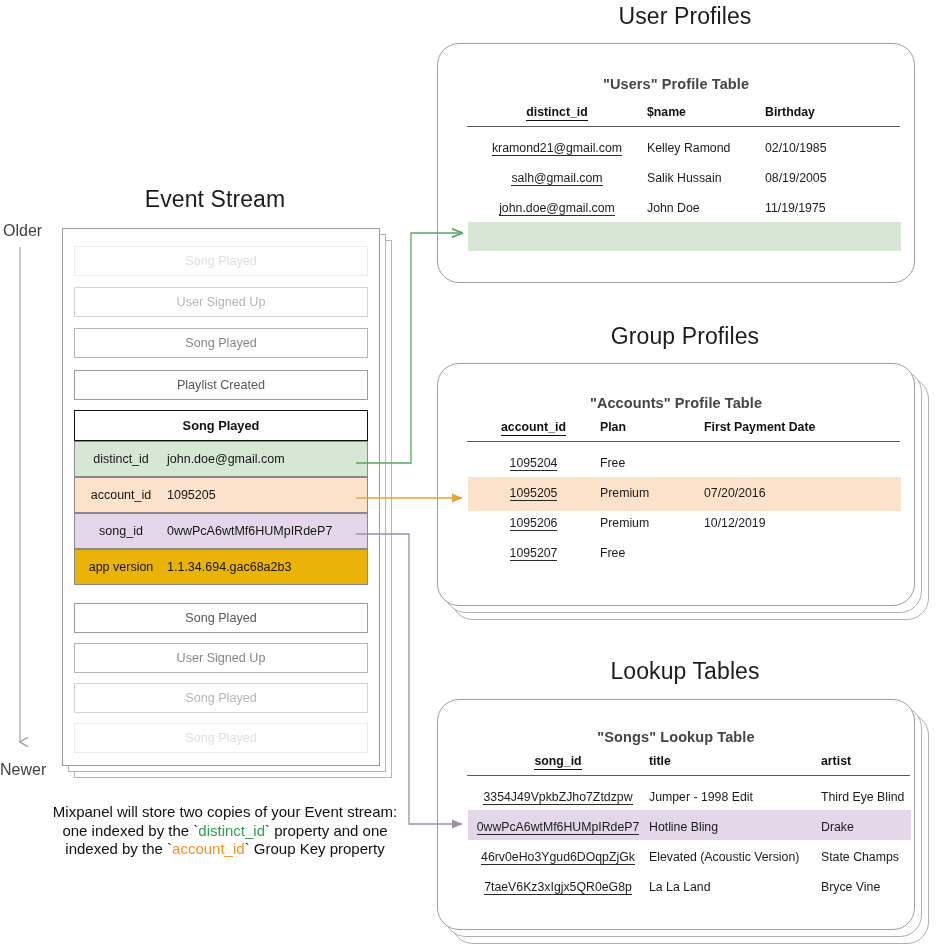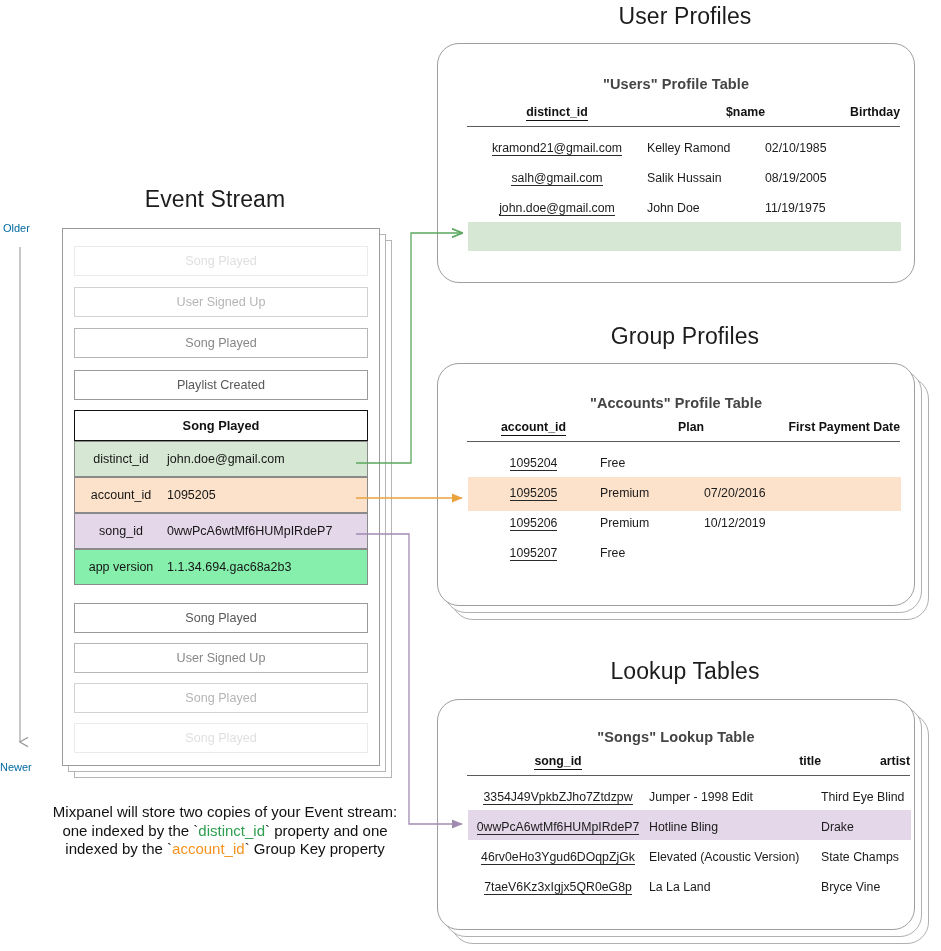--- a/index.html
+++ b/index.html
@@ -56,21 +56,21 @@
     position:absolute;
     border-collapse:collapse;
     table-layout:fixed;
     font-size:12.3px;
   }
   table.ptable th{
     font-size:12.3px;
     font-weight:700;
     color:#111111;
     padding:0 0 7px 0;
-    text-align:right;
+    text-align:left;
     white-space:nowrap;
     vertical-align:bottom;
   }
   table.ptable th.c0{text-align:center;}
   table.ptable th span.u{
     border-bottom:1.6px solid #111;
     padding-bottom:1px;
   }
   table.ptable thead tr{border-bottom:1.3px solid #5a5a5a;}
   table.ptable td{
@@ -142,27 +142,27 @@
   }
   .prow .k{
     width:92px;
     text-align:center;
     flex:0 0 92px;
   }
   .prow .v{flex:1;}
   .prow.green{background:#d6e7d3;}
   .prow.orange{background:#fce2ca;}
   .prow.purple{background:#e3d7e9;}
-  .prow.plain{background:#86efac;}
+  .prow.plain{background:#eab308;}
 
   
   .axis-label{
     position:absolute;
-    font-size:11px;
-    color:#0369a1;
+    font-size:16px;
+    color:#404040;
     white-space:nowrap;
   }
 
   
   .caption{
     position:absolute;
     text-align:center;
     font-size:15px;
     line-height:18.5px;
     color:#111;

